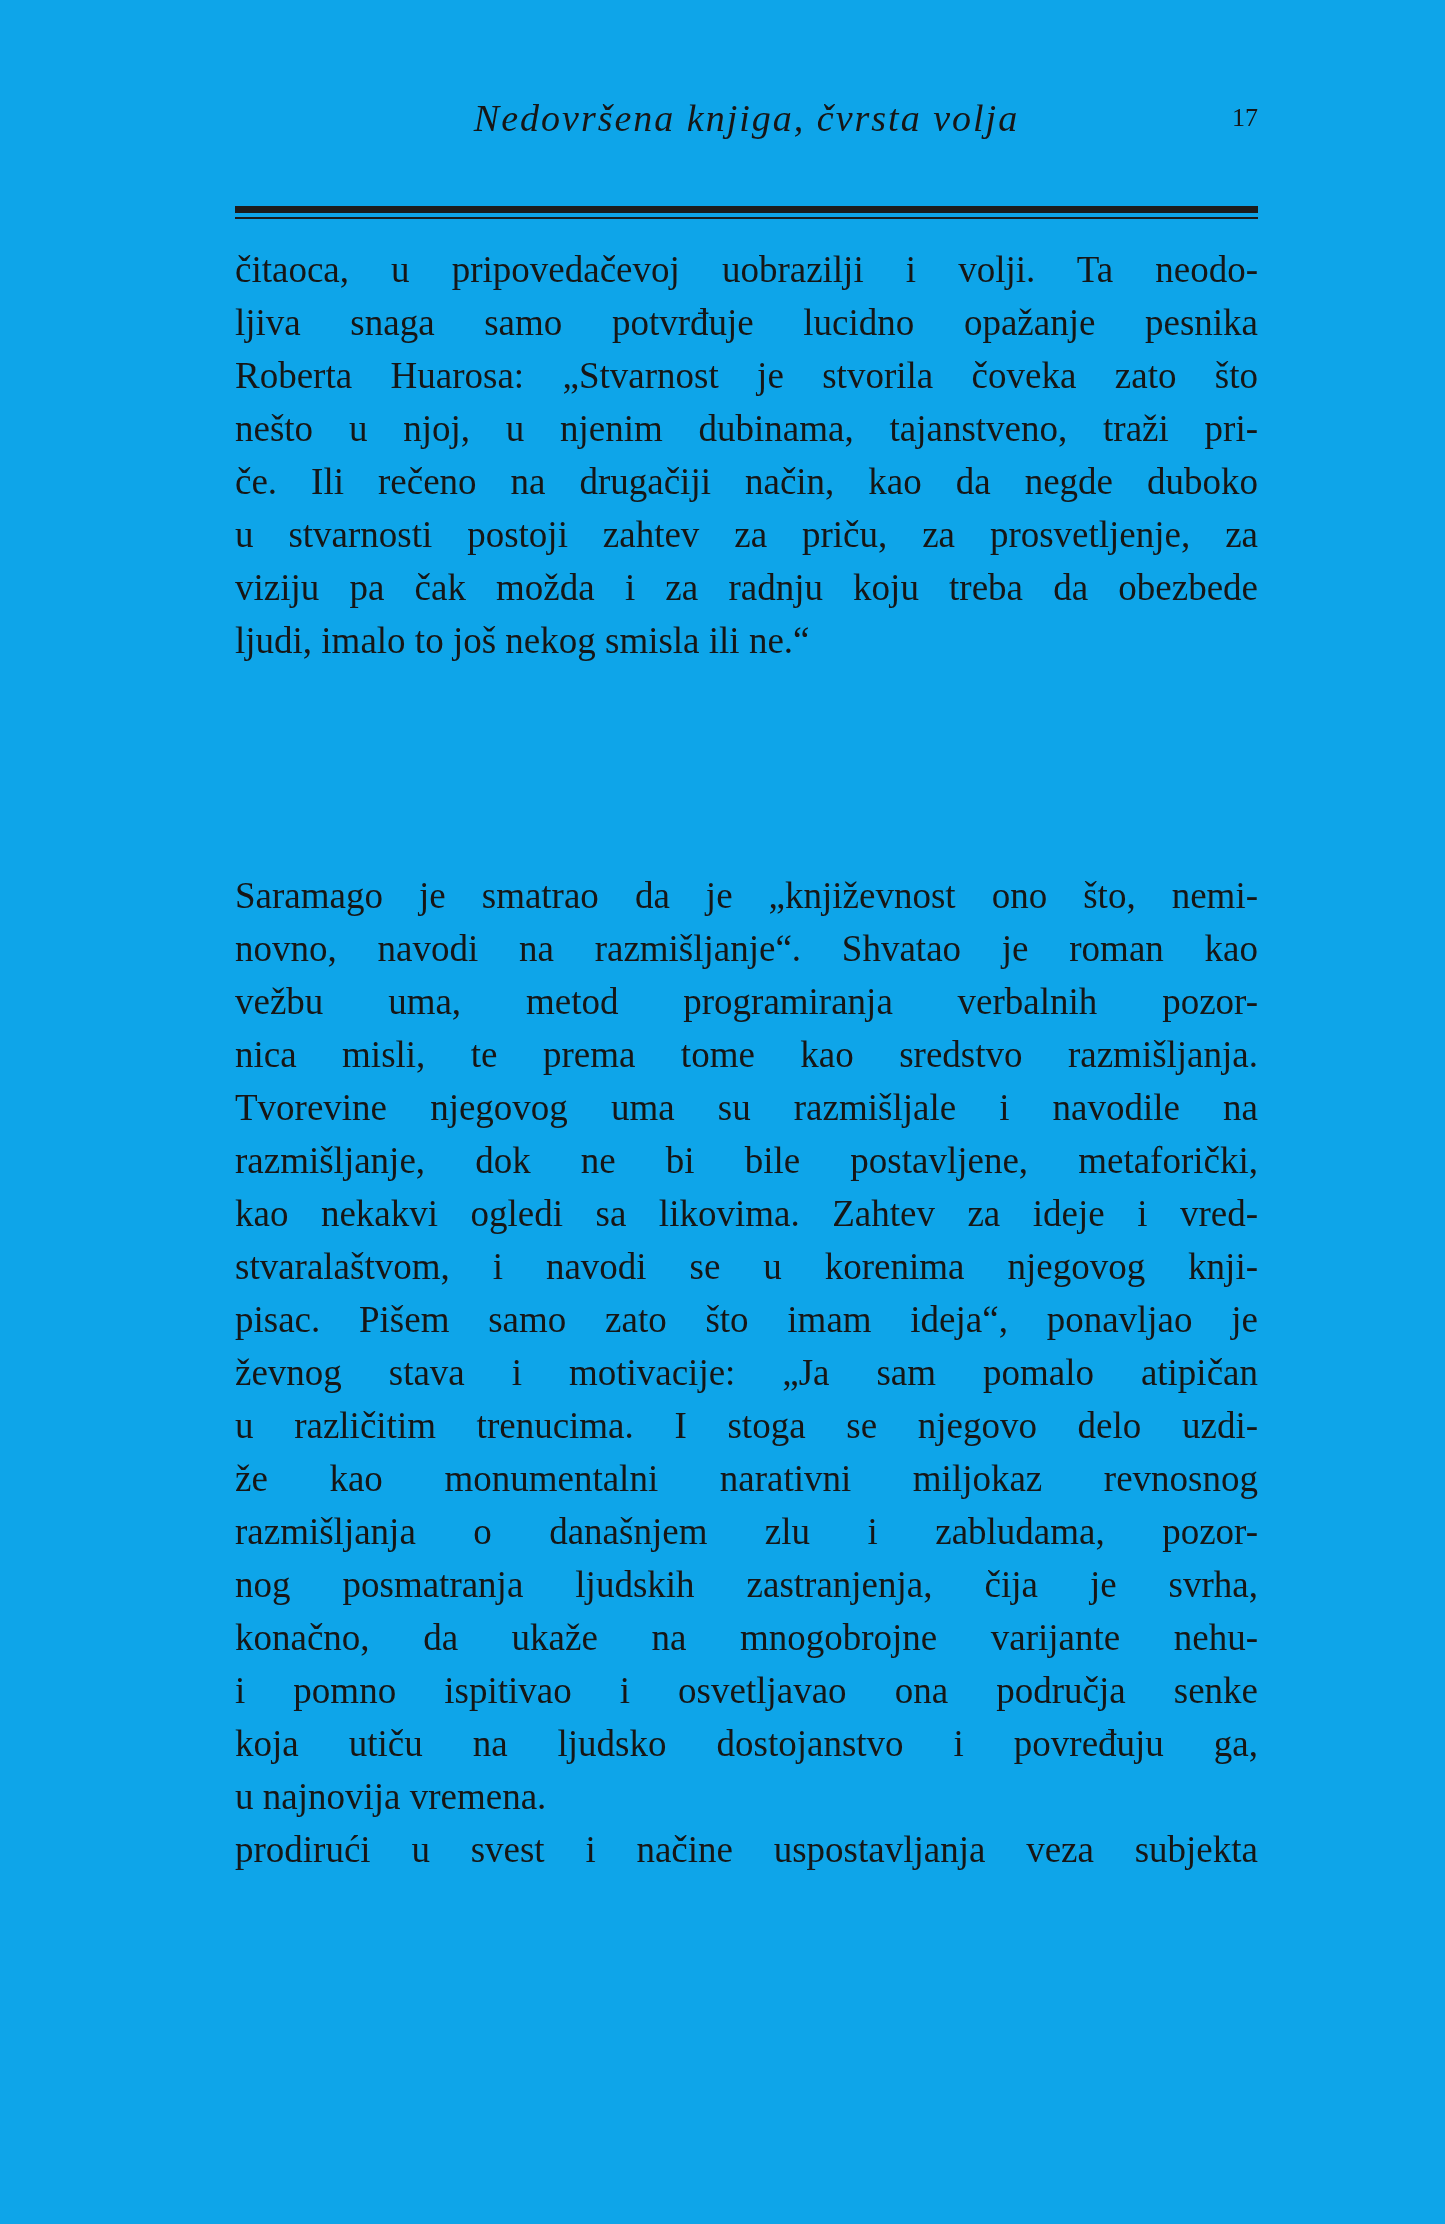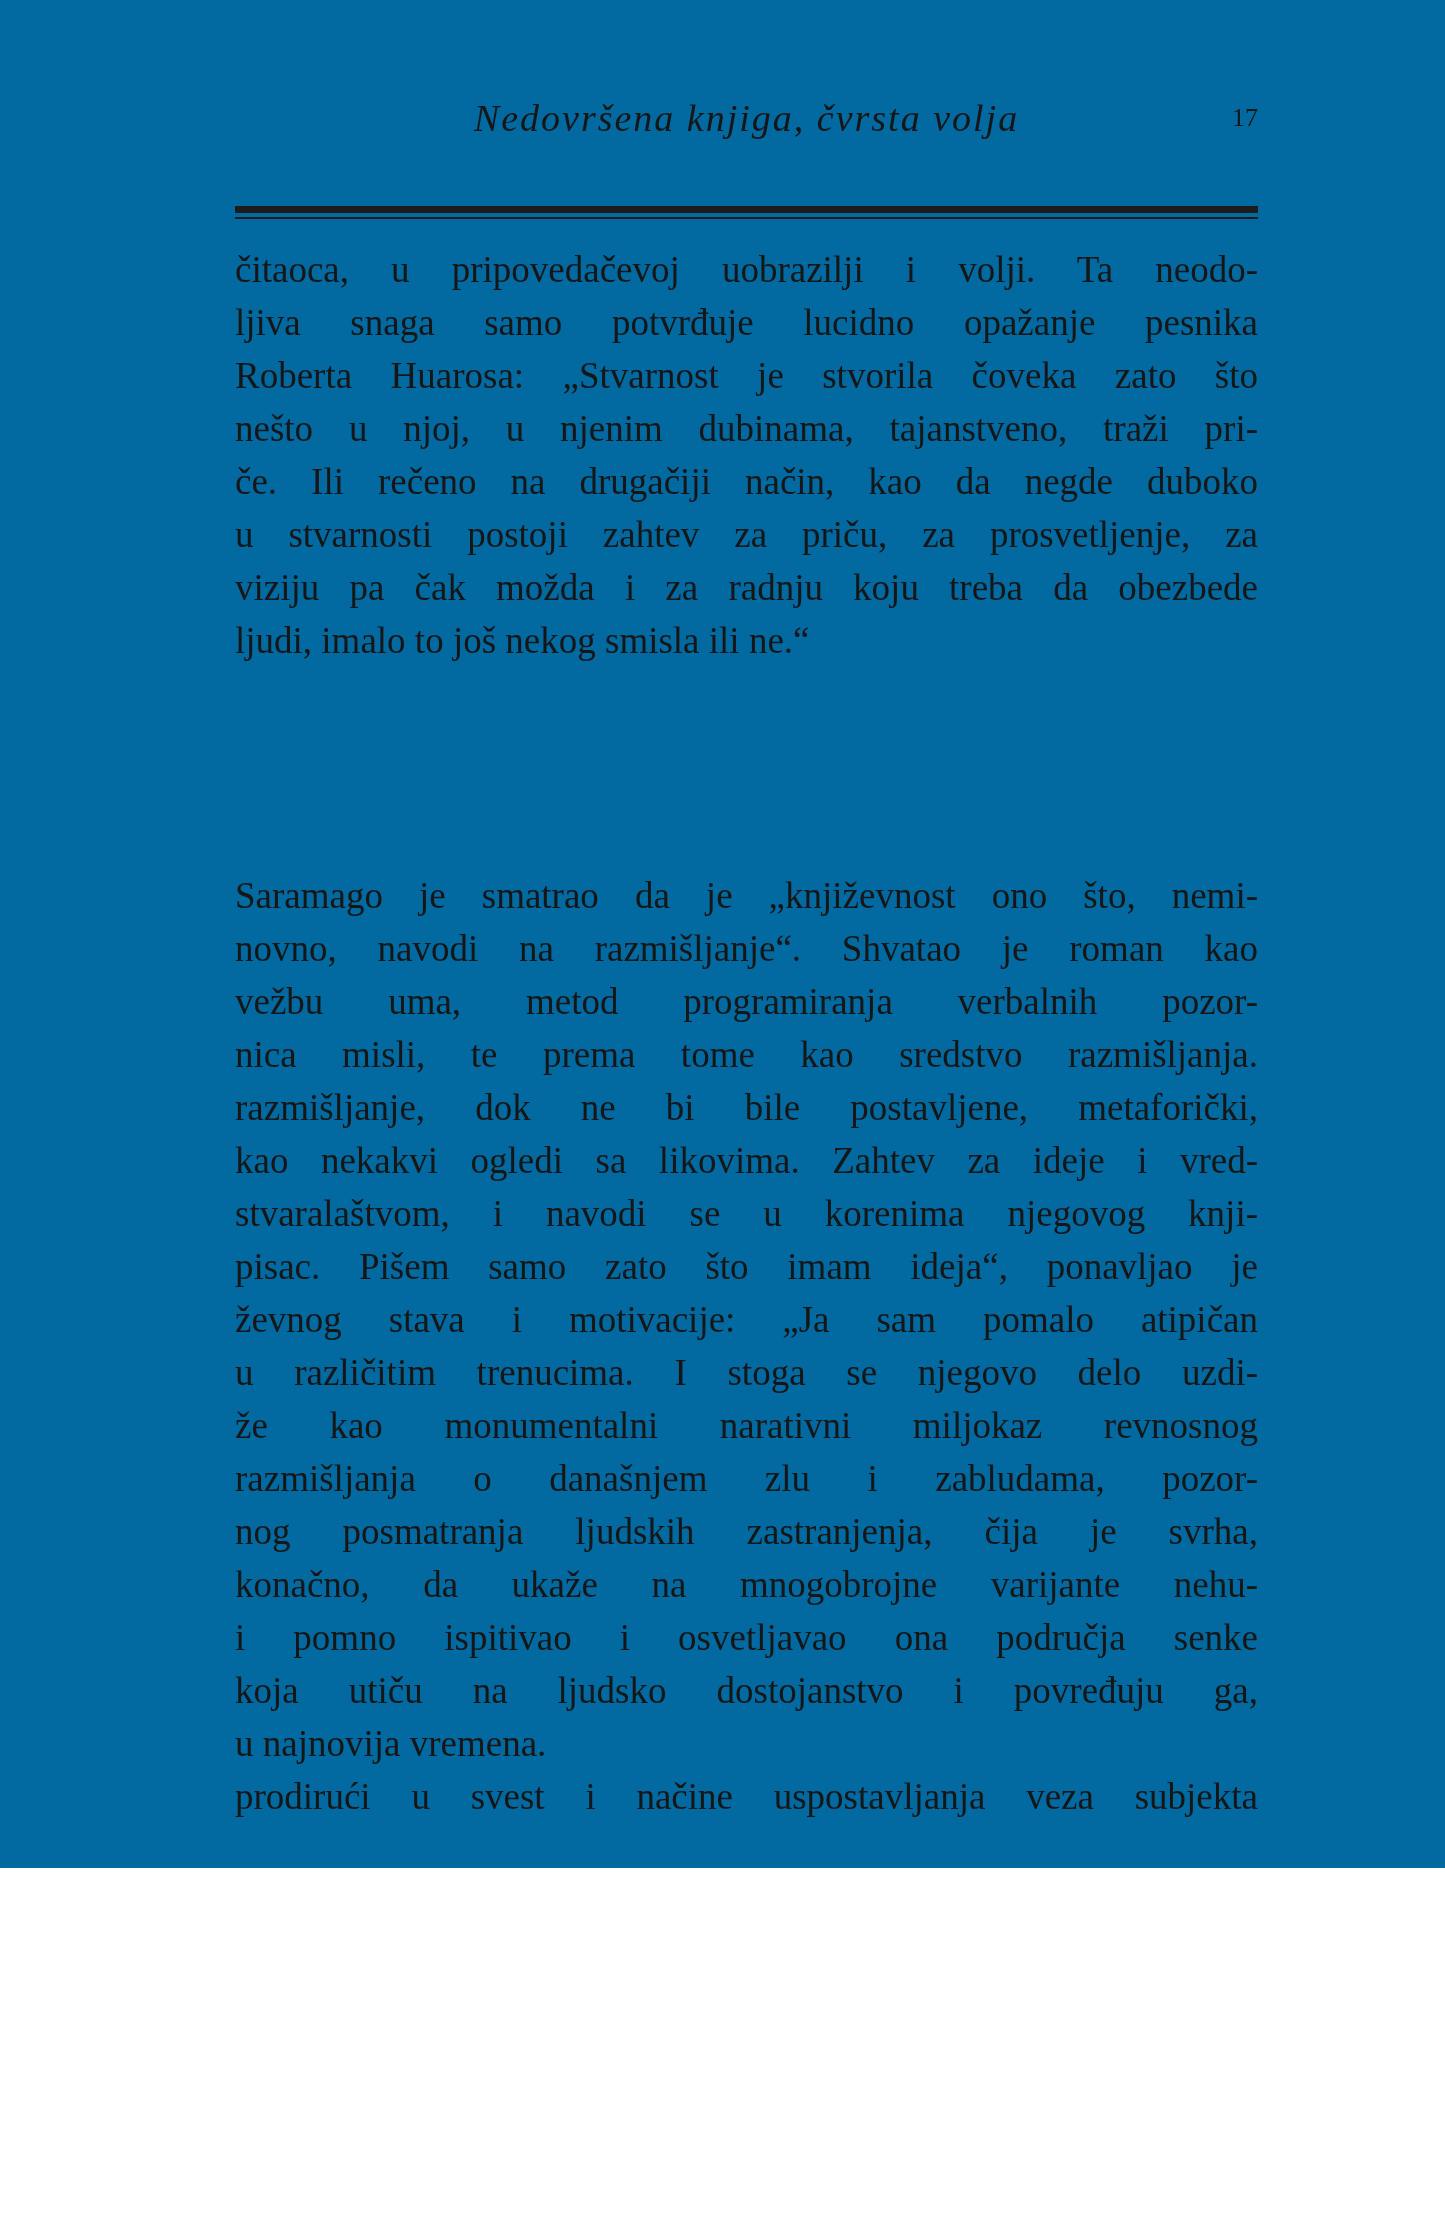--- a/index.html
+++ b/index.html
@@ -9,22 +9,22 @@
   body {
     width: 1445px;
     height: 2224px;
     background: #ffffff;
     font-family: "Liberation Serif", serif;
     color: #161616;
   }
   .page {
     position: relative;
     width: 1445px;
-    height: 1868px;
-    background: #0369a1;
+    height: 2224px;
+    background: #0ea5e9;
     overflow: hidden;
   }
   .column {
     position: absolute;
     left: 235px;
     top: 0;
     width: 1023px;
   }
   .running-head {
     position: absolute;
@@ -105,20 +105,21 @@
         <div class="bline">u stvarnosti postoji zahtev za priču, za prosvetljenje, za</div>
         <div class="bline">viziju pa čak možda i za radnju koju treba da obezbede</div>
         <div class="bline final">ljudi, imalo to još nekog smisla ili ne.“</div>
       </div>
 
       <div class="paragraph para-2">
         <div class="bline">Saramago je smatrao da je „književnost ono što, nemi-</div>
         <div class="bline">novno, navodi na razmišljanje“. Shvatao je roman kao</div>
         <div class="bline">vežbu uma, metod programiranja verbalnih pozor-</div>
         <div class="bline">nica misli, te prema tome kao sredstvo razmišljanja.</div>
+        <div class="bline">Tvorevine njegovog uma su razmišljale i navodile na</div>
         <div class="bline">razmišljanje, dok ne bi bile postavljene, metaforički,</div>
         <div class="bline">kao nekakvi ogledi sa likovima. Zahtev za ideje i vred-</div>
         <div class="bline">stvaralaštvom, i navodi se u korenima njegovog knji-</div>
         <div class="bline">pisac. Pišem samo zato što imam ideja“, ponavljao je</div>
         <div class="bline">ževnog stava i motivacije: „Ja sam pomalo atipičan</div>
         <div class="bline">u različitim trenucima. I stoga se njegovo delo uzdi-</div>
         <div class="bline">že kao monumentalni narativni miljokaz revnosnog</div>
         <div class="bline">razmišljanja o današnjem zlu i zabludama, pozor-</div>
         <div class="bline">nog posmatranja ljudskih zastranjenja, čija je svrha,</div>
         <div class="bline">konačno, da ukaže na mnogobrojne varijante nehu-</div>

